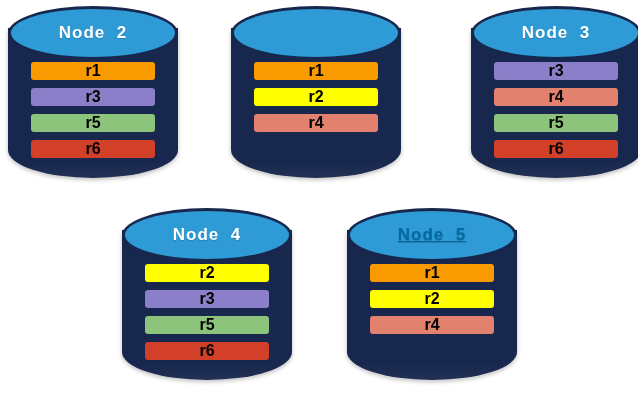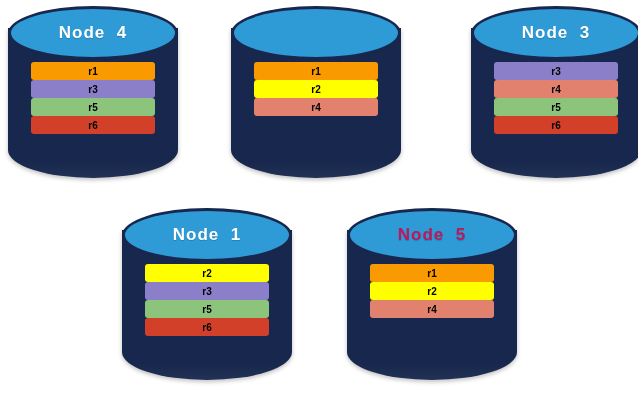--- a/index.html
+++ b/index.html
@@ -83,28 +83,28 @@
 
   
   .replicas {
     position: absolute;
     left: 0;
     top: 56px;
     width: 170px;
   }
   .replica-bar {
     position: relative;
-    margin: 0 auto 0 auto;
+    margin: 0 auto 8px auto;
     width: 124px;
     height: 18px;
     border-radius: 3px;
     display: flex;
     align-items: center;
     justify-content: center;
-    font-size: 10px;
+    font-size: 16px;
     font-weight: bold;
     color: #000000;
     box-sizing: border-box;
   }
 
   
   #node-1 { left: 8px;   top: 6px;  }
   #node-2 { left: 231px; top: 6px;  }
   #node-3 { left: 471px; top: 6px;  }
   #node-4 { left: 122px; top: 208px;}
@@ -113,21 +113,21 @@
 </head>
 <body style="background: rgb(255, 255, 255);">
 
 <div id="diagram">
 
   <div class="node" id="node-1">
     <div class="cyl-body" style="background: rgb(23, 39, 77);">
       <div class="cyl-bottom-shade"></div>
     </div>
     <div class="cyl-top" style="background: rgb(46, 155, 214); border-color: rgb(23, 39, 77);"></div>
-    <div class="cyl-top-label" style="color: rgb(255, 255, 255);">Node  4</div>
+    <div class="cyl-top-label" style="color: rgb(255, 255, 255);">Node  2</div>
     <div class="replicas">
         <div class="replica-bar" style="background: rgb(249, 154, 0); color: rgb(0, 0, 0);">
           <span>r1</span>
         </div>
         <div class="replica-bar" style="background: rgb(138, 127, 200); color: rgb(0, 0, 0);">
           <span>r3</span>
         </div>
         <div class="replica-bar" style="background: rgb(140, 196, 124); color: rgb(0, 0, 0);">
           <span>r5</span>
         </div>
@@ -175,21 +175,21 @@
           <span>r6</span>
         </div>
       </div>
   </div>
 
   <div class="node" id="node-4">
     <div class="cyl-body" style="background: rgb(23, 39, 77);">
       <div class="cyl-bottom-shade"></div>
     </div>
     <div class="cyl-top" style="background: rgb(46, 155, 214); border-color: rgb(23, 39, 77);"></div>
-    <div class="cyl-top-label" style="color: rgb(255, 255, 255);">Node  1</div>
+    <div class="cyl-top-label" style="color: rgb(255, 255, 255);">Node  4</div>
     <div class="replicas">
         <div class="replica-bar" style="background: rgb(255, 255, 0); color: rgb(0, 0, 0);">
           <span>r2</span>
         </div>
         <div class="replica-bar" style="background: rgb(138, 127, 200); color: rgb(0, 0, 0);">
           <span>r3</span>
         </div>
         <div class="replica-bar" style="background: rgb(140, 196, 124); color: rgb(0, 0, 0);">
           <span>r5</span>
         </div>
@@ -197,21 +197,21 @@
           <span>r6</span>
         </div>
       </div>
   </div>
 
   <div class="node" id="node-5">
     <div class="cyl-body" style="background: rgb(23, 39, 77);">
       <div class="cyl-bottom-shade"></div>
     </div>
     <div class="cyl-top" style="background: rgb(46, 155, 214); border-color: rgb(23, 39, 77);"></div>
-    <div class="cyl-top-label" style="color: #be185d;">Node  5</div>
+    <div class="cyl-top-label" style="color: #0369a1; text-decoration: underline;">Node  5</div>
     <div class="replicas">
         <div class="replica-bar" style="background: rgb(249, 154, 0); color: rgb(0, 0, 0);">
           <span>r1</span>
         </div>
         <div class="replica-bar" style="background: rgb(255, 255, 0); color: rgb(0, 0, 0);">
           <span>r2</span>
         </div>
         <div class="replica-bar" style="background: rgb(226, 129, 110); color: rgb(0, 0, 0);">
           <span>r4</span>
         </div>

